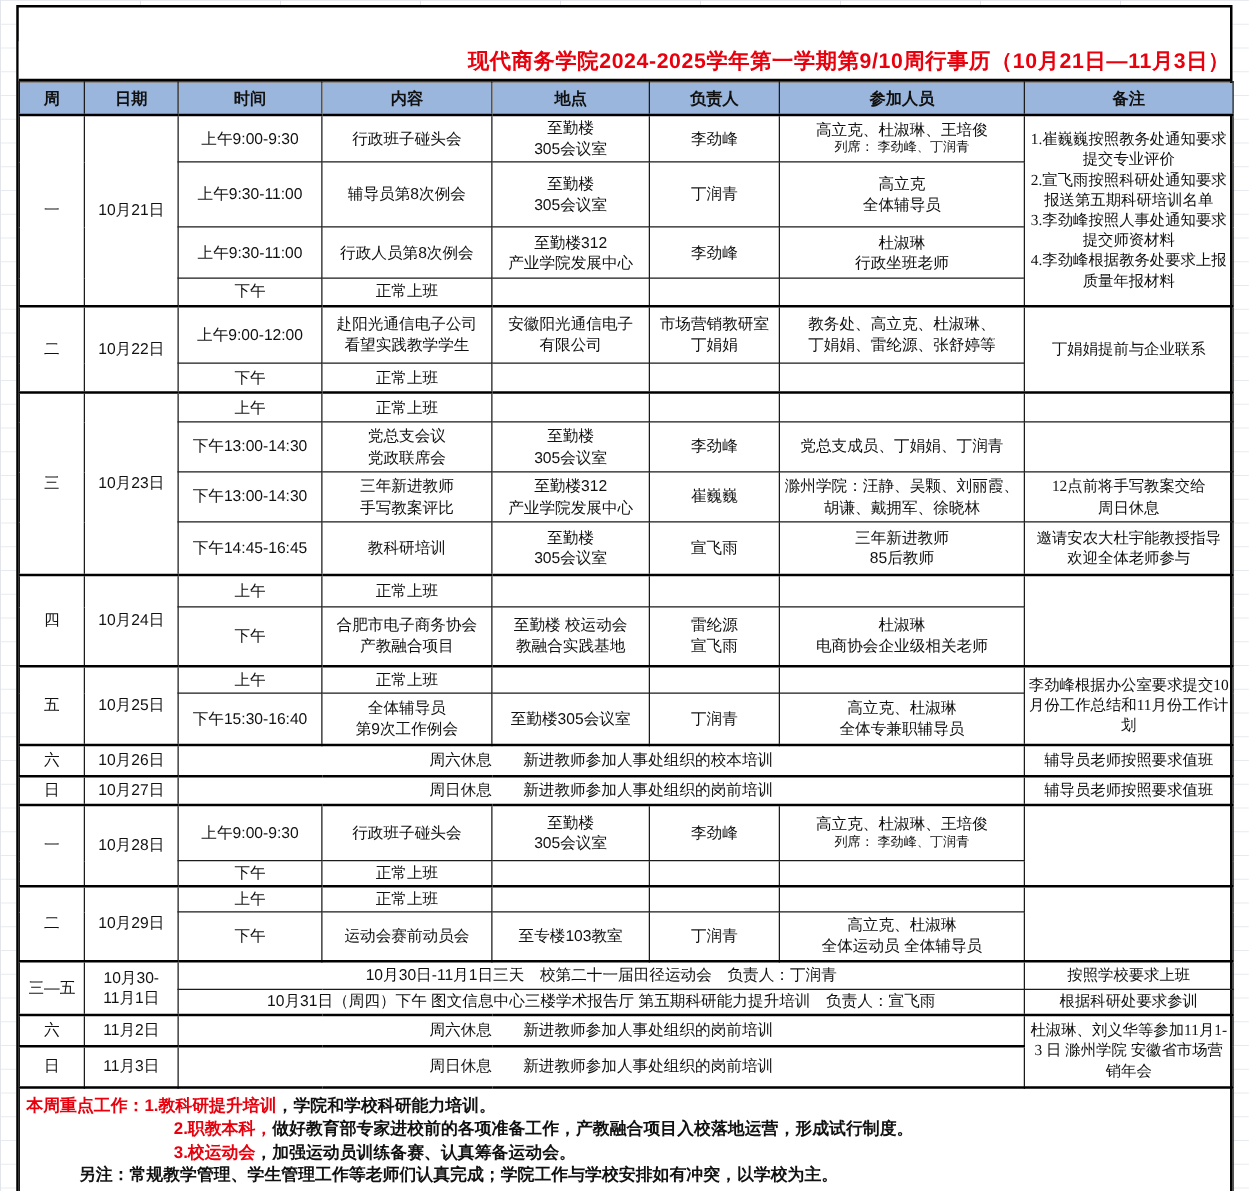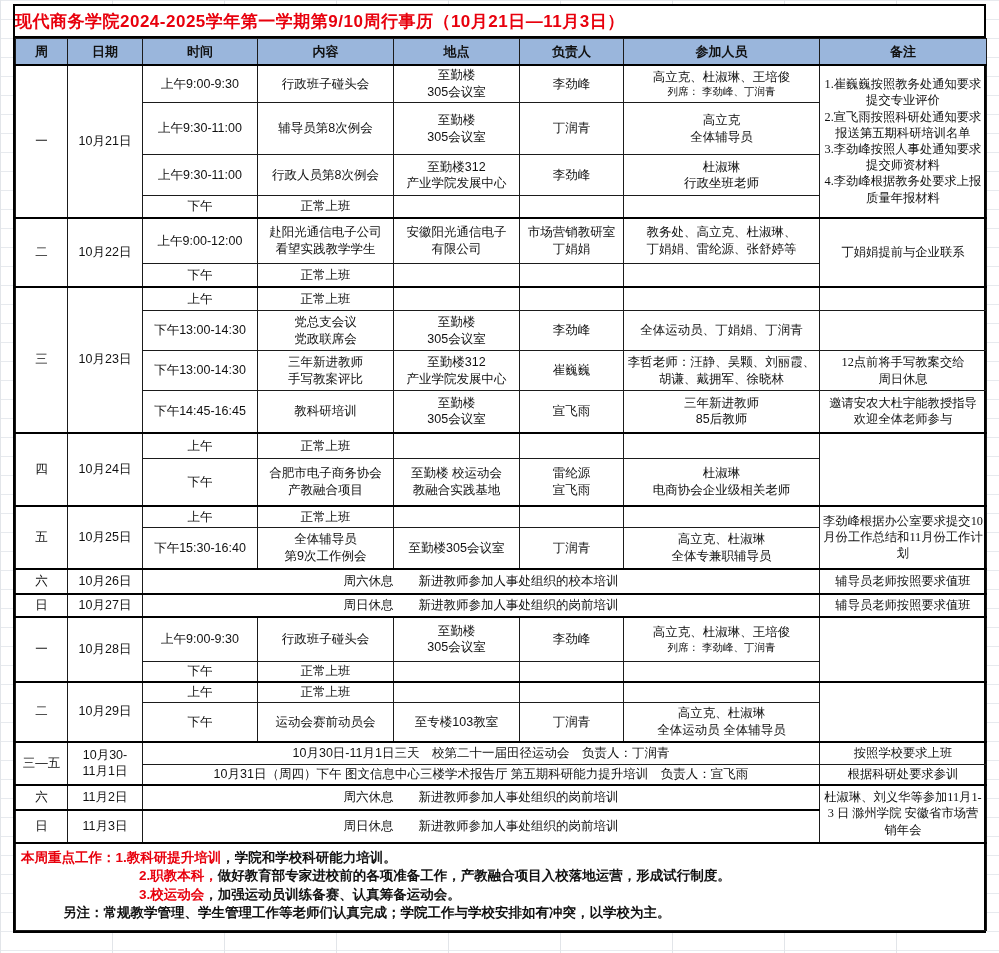--- a/index.html
+++ b/index.html
@@ -15,25 +15,26 @@
     position: relative;
     overflow: hidden;
   }
   .sheet {
     position: absolute; left: 13px; top: 4px; width: 973px;
     background: #ffffff;
     border: 2px solid #000;
   }
   .title {
     height: 32px; line-height: 32px;
-    text-align: left;
+    text-align: right;
     color: #e8000d; font-weight: bold; font-size: 17px;
     border-bottom: 2px solid #000;
     letter-spacing: 0.5px;
     background: #fff;
+    margin-top: 27px;
   }
   table {
     border-collapse: collapse; table-layout: fixed; width: 100%;
   }
   th, td {
     border: 1px solid #1b1b1b;
     text-align: center; vertical-align: middle;
     font-size: 12.5px; line-height: 1.32;
     color: #111;
     padding: 1px 2px;
@@ -160,31 +161,31 @@
       <td></td>
       <td class="note"></td>
     </tr>
     <tr style="height:40px">
       <td>下午13:00-14:30</td>
       <td>党总支会议
 党政联席会</td>
       <td>至勤楼
 305会议室</td>
       <td>李劲峰</td>
-      <td>全体运动员、丁娟娟、丁润青</td>
+      <td>党总支成员、丁娟娟、丁润青</td>
       <td class="note"></td>
     </tr>
     <tr style="height:40px">
       <td>下午13:00-14:30</td>
       <td>三年新进教师
 手写教案评比</td>
       <td>至勤楼312
 产业学院发展中心</td>
       <td>崔巍巍</td>
-      <td>李哲老师：汪静、吴颗、刘丽霞、胡谦、戴拥军、徐晓林</td>
+      <td>滁州学院：汪静、吴颗、刘丽霞、胡谦、戴拥军、徐晓林</td>
       <td class="note">12点前将手写教案交给
 周日休息</td>
     </tr>
     <tr style="height:42px">
       <td>下午14:45-16:45</td>
       <td>教科研培训</td>
       <td>至勤楼
 305会议室</td>
       <td>宣飞雨</td>
       <td>三年新进教师

